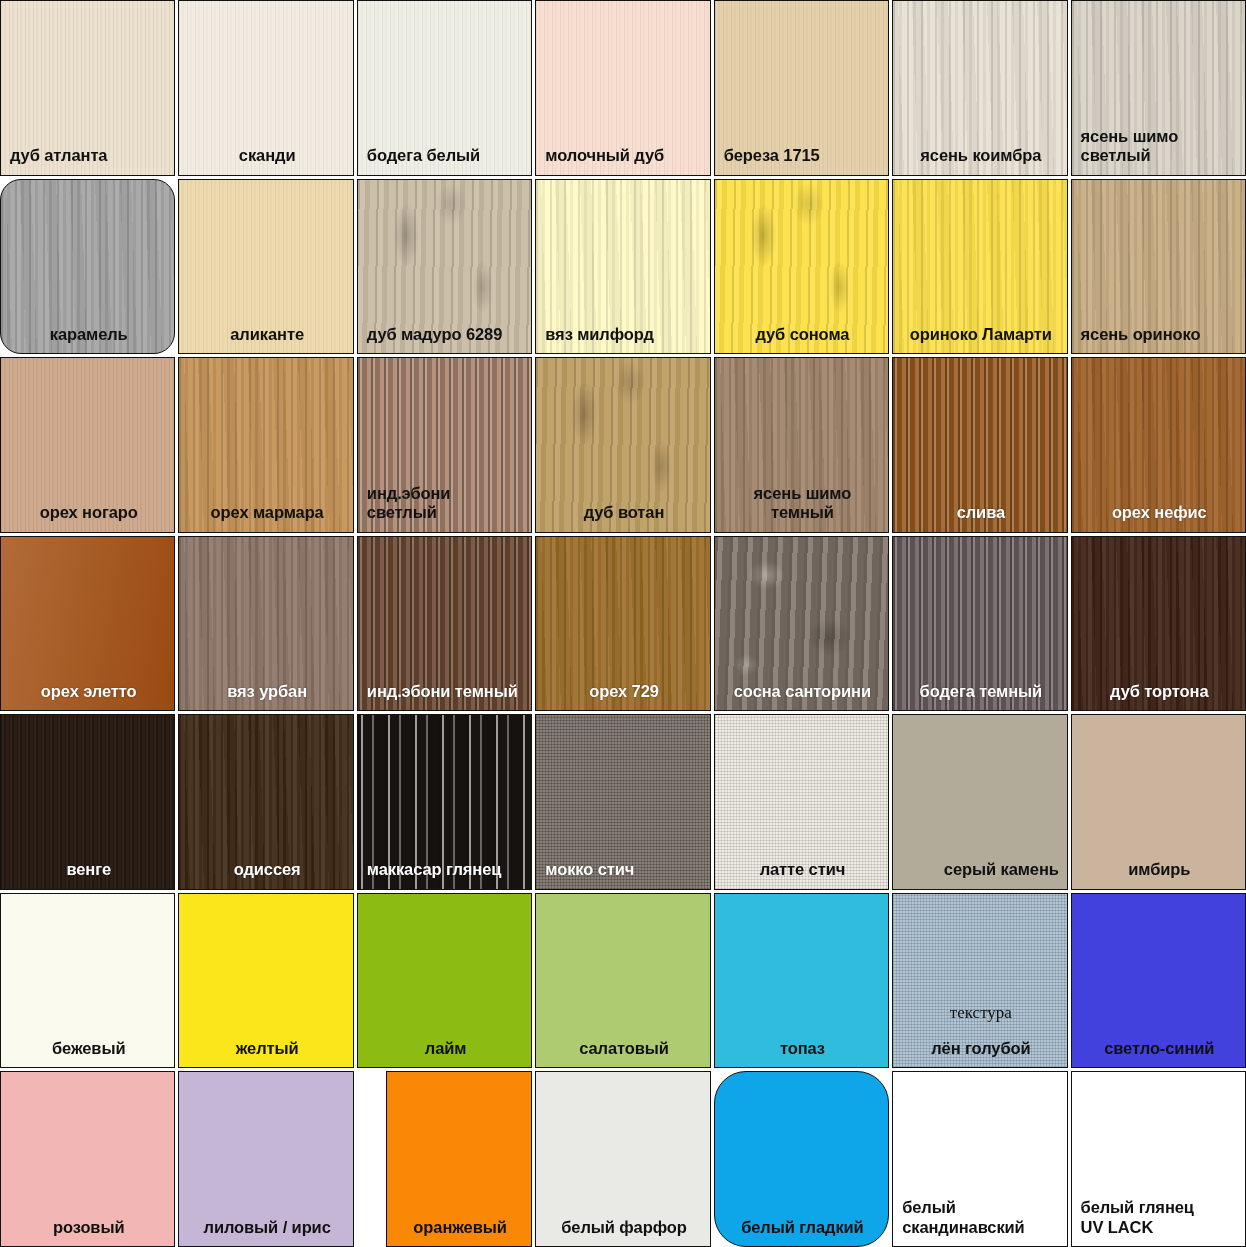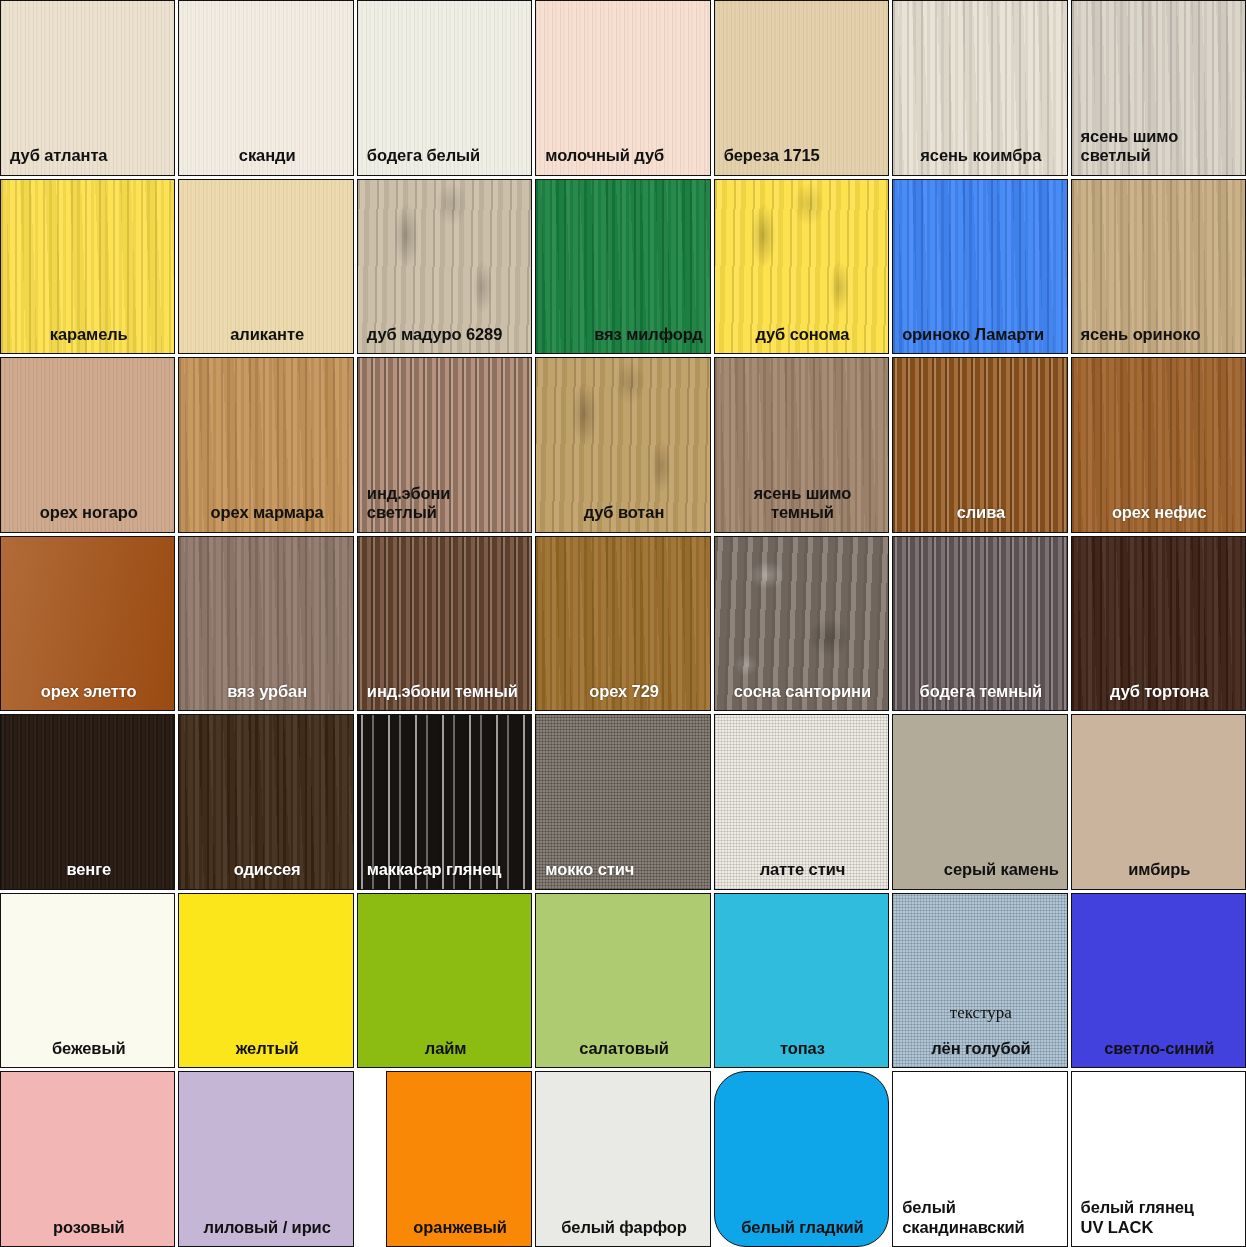--- a/index.html
+++ b/index.html
@@ -171,51 +171,51 @@
         <span class="label">ясень коимбра</span>
       </div>
     </div>
     <div class="swatch lbl-dark" style="background-color: rgb(216, 210, 198); border-color: rgb(17, 17, 17);">
       <div class="tex t-vgrain2"></div>
       <div class="label-wrap">
         <span class="label">ясень шимо
 светлый</span>
       </div>
     </div>
-    <div class="swatch lbl-dark ctr" style="background-color: #fde047; border-color: rgb(17, 17, 17);">
+    <div class="swatch lbl-dark ctr" style="background-color: #a3a3a3; border-color: rgb(17, 17, 17); border-radius: 21px;">
       <div class="tex t-vgrain2"></div>
       <div class="label-wrap">
         <span class="label">карамель</span>
       </div>
     </div>
     <div class="swatch lbl-dark ctr" style="background-color: rgb(236, 217, 172); border-color: rgb(17, 17, 17);">
       <div class="tex t-vgrain"></div>
       <div class="label-wrap">
         <span class="label">аликанте</span>
       </div>
     </div>
     <div class="swatch lbl-dark" style="background-color: rgb(201, 188, 165); border-color: rgb(17, 17, 17);">
       <div class="tex t-rustic"></div>
       <div class="label-wrap">
         <span class="label">дуб мадуро 6289</span>
       </div>
     </div>
-    <div class="swatch lbl-dark" style="background-color: #15803d; border-color: rgb(17, 17, 17); text-align: right;">
+    <div class="swatch lbl-dark" style="background-color: #fef9c3; border-color: rgb(17, 17, 17);">
       <div class="tex t-vgrain2"></div>
       <div class="label-wrap">
         <span class="label">вяз милфорд</span>
       </div>
     </div>
     <div class="swatch lbl-dark ctr" style="background-color: #fde047; border-color: rgb(17, 17, 17);">
       <div class="tex t-rustic"></div>
       <div class="label-wrap">
         <span class="label">дуб сонома</span>
       </div>
     </div>
-    <div class="swatch lbl-dark" style="background-color: #3b82f6; border-color: rgb(17, 17, 17);">
+    <div class="swatch lbl-dark" style="background-color: #fde047; border-color: rgb(17, 17, 17); text-align: center;">
       <div class="tex t-vgrain2"></div>
       <div class="label-wrap">
         <span class="label">ориноко Ламарти</span>
       </div>
     </div>
     <div class="swatch lbl-dark" style="background-color: rgb(198, 171, 128); border-color: rgb(17, 17, 17);">
       <div class="tex t-vgrain2"></div>
       <div class="label-wrap">
         <span class="label">ясень ориноко</span>
       </div>

